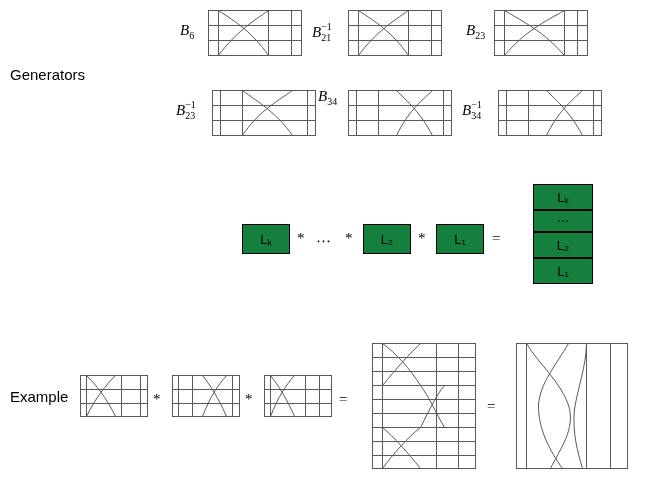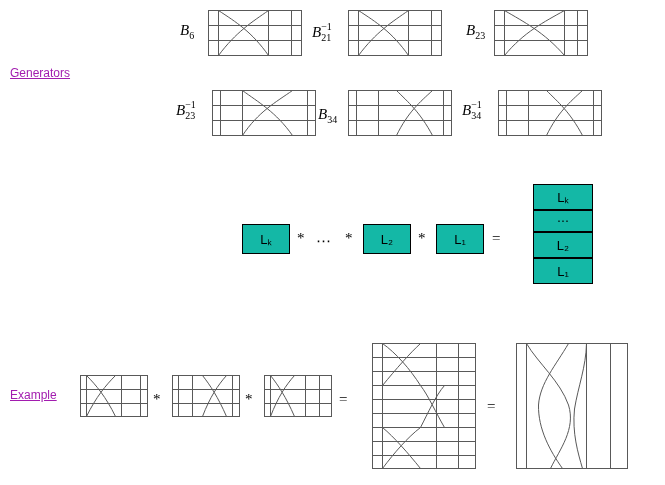--- a/index.html
+++ b/index.html
@@ -16,24 +16,23 @@
     overflow: hidden;
   }
   .canvas {
     position: absolute;
     left: 0; top: 0;
     width: 665px;
     height: 485px;
   }
   .row-label {
     position: absolute;
-    font-size: 12px;
-    color: #a21caf;
-    white-space: nowrap;
-    text-decoration: underline;
+    font-size: 15px;
+    color: #000000;
+    white-space: nowrap;
   }
   .math {
     position: absolute;
     font-family: "Liberation Serif", serif;
     font-style: italic;
     font-size: 15px;
     white-space: nowrap;
   }
   .math .sub {
     font-size: 10px;
@@ -51,21 +50,21 @@
   .op {
     position: absolute;
     font-family: "Liberation Serif", serif;
     font-size: 15px;
     white-space: nowrap;
   }
   .boxlabel {
     position: absolute;
     box-sizing: border-box;
     border: 1px solid #000;
-    background: #14b8a6;
+    background: #15803d;
     font-size: 13px;
     display: flex;
     align-items: center;
     justify-content: center;
     white-space: nowrap;
   }
   .plain-text {
     position: absolute;
     font-size: 13px;
     white-space: nowrap;
@@ -135,21 +134,21 @@
       <line x1="0.5" y1="30.5" x2="103.5" y2="30.5"></line>
       <line x1="8.5" y1="0.5" x2="8.5" y2="45.5"></line>
       <line x1="30.5" y1="0.5" x2="30.5" y2="45.5"></line>
       <line x1="95.5" y1="0.5" x2="95.5" y2="45.5"></line>
       <path d="M80.5 0.5 C 64 12, 46 22, 30.5 45.5"></path>
       <path d="M30.5 0.5 C 46 12, 64 22, 80.5 45.5"></path>
       <line x1="80.5" y1="0.5" x2="80.5" y2="0.5"></line>
     </svg>
   </div>
 
-  <div class="math" style="left:318px; top:106px;">B<span class="sub">34</span></div>
+  <div class="math" style="left:318px; top:88px;">B<span class="sub">34</span></div>
   <div class="braid" style="left:348px; top:90px;">
     <svg width="104" height="46" viewBox="0 0 104 46">
       <rect x="0.5" y="0.5" width="103" height="45"></rect>
       <line x1="0.5" y1="15.5" x2="103.5" y2="15.5"></line>
       <line x1="0.5" y1="30.5" x2="103.5" y2="30.5"></line>
       <line x1="8.5" y1="0.5" x2="8.5" y2="45.5"></line>
       <line x1="30.5" y1="0.5" x2="30.5" y2="45.5"></line>
       <line x1="95.5" y1="0.5" x2="95.5" y2="45.5"></line>
       <path d="M48.5 0.5 C 60 12, 72 22, 84.5 45.5"></path>
       <path d="M84.5 0.5 C 72 12, 60 22, 48.5 45.5"></path>

